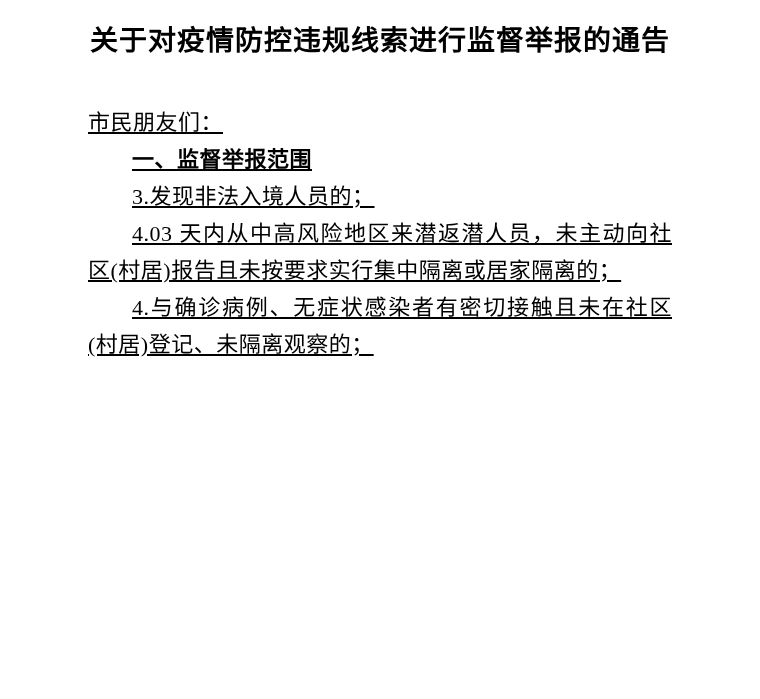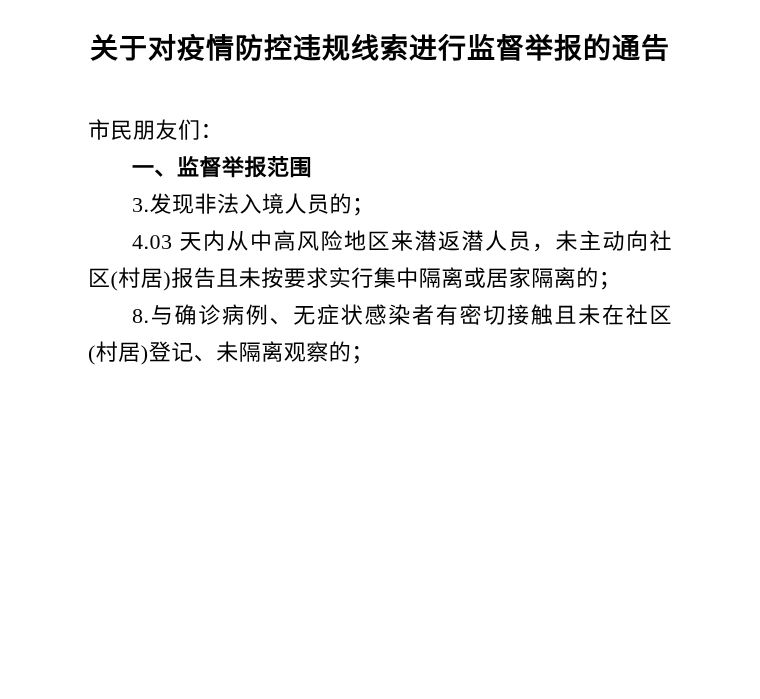--- a/index.html
+++ b/index.html
@@ -9,38 +9,39 @@
   }
   .doc-page {
     position: relative;
     width: 760px;
     height: 699px;
     background: #ffffff;
     color: #000000;
     overflow: hidden;
   }
   .doc-title {
-    margin: 32px 40px 0 40px;
+    margin: 24px 40px 0 40px;
     text-align: center;
     font-family: "Liberation Sans", "DejaVu Sans", sans-serif;
     font-weight: bold;
     font-size: 28px;
     line-height: 34px;
     letter-spacing: 1px;
     color: #000000;
   }
   .doc-body {
     margin: 46px 88px 0 88px;
     font-family: "Liberation Serif", "DejaVu Serif", serif;
     font-size: 22px;
     line-height: 37px;
     letter-spacing: 0.5px;
     text-align: justify;
     text-justify: inter-ideograph;
     color: #000000;
+    text-decoration: underline;
   }
   .doc-body p {
     margin: 0;
     padding: 0;
     text-indent: 2em;
   }
   .doc-body p.salutation {
     text-indent: 0;
   }
   .doc-body p.section-heading {
@@ -59,16 +60,16 @@
     <p class="salutation">市民朋友们：</p>
 
 
     <p class="section-heading">一、监督举报范围</p>
 
     <p class="list-item">3.发现非法入境人员的；</p>
 
     <p class="list-item">4.03 天内从中高风险地区来潜返潜人员，未主动向社区(村居)报告且未按要求实行集中隔离或居家隔离的；</p>
 
 
-    <p class="list-item">8.与确诊病例、无症状感染者有密切接触且未在社区(村居)登记、未隔离观察的；</p>
+    <p class="list-item">4.与确诊病例、无症状感染者有密切接触且未在社区(村居)登记、未隔离观察的；</p>
 
   </div>
 </div>
 
 </body></html>

